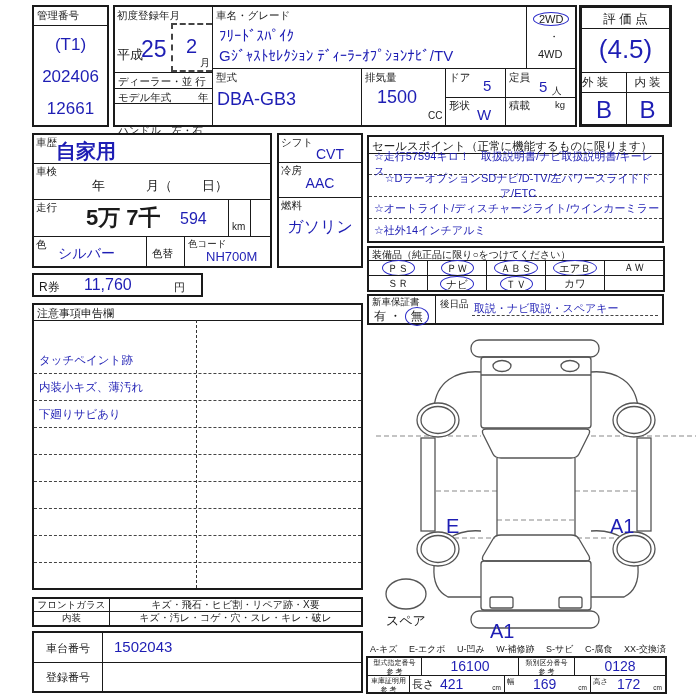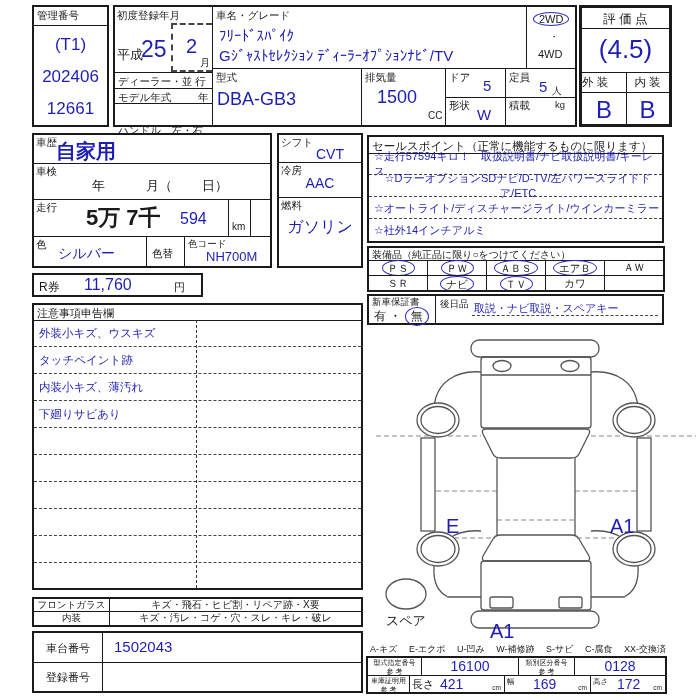--- a/index.html
+++ b/index.html
@@ -186,23 +186,20 @@
 <div class="box" style="left:32px;top:273px;width:171px;height:24px;">
   <div class="a" style="left:5px;top:4px;font-size:12px;">R券</div>
   <div class="a blue" style="left:50px;top:1px;font-size:16px;">11,760</div>
   <div class="a" style="left:140px;top:5px;font-size:11px;">円</div>
 </div>
 
 <div class="box" style="left:32px;top:303px;width:331px;height:287px;">
   <div class="a" style="left:3px;top:1px;font-size:11px;">注意事項申告欄</div>
   <div class="hl" style="left:0;top:15px;width:327px;"></div>
   <div class="a" style="left:162px;top:15px;height:268px;border-left:1.5px dashed #333;"></div>
-  <div class="crow dashb" style="top:15px;height:27px;">
-      <span class="ctext">外装小キズ、ウスキズ</span>
-    </div>
   <div class="crow dashb" style="top:42px;height:27px;">
       <span class="ctext">タッチペイント跡</span>
     </div>
   <div class="crow dashb" style="top:69px;height:27px;">
       <span class="ctext">内装小キズ、薄汚れ</span>
     </div>
   <div class="crow dashb" style="top:96px;height:27px;">
       <span class="ctext">下廻りサビあり</span>
     </div>
   <div class="crow dashb" style="top:123px;height:27px;">

